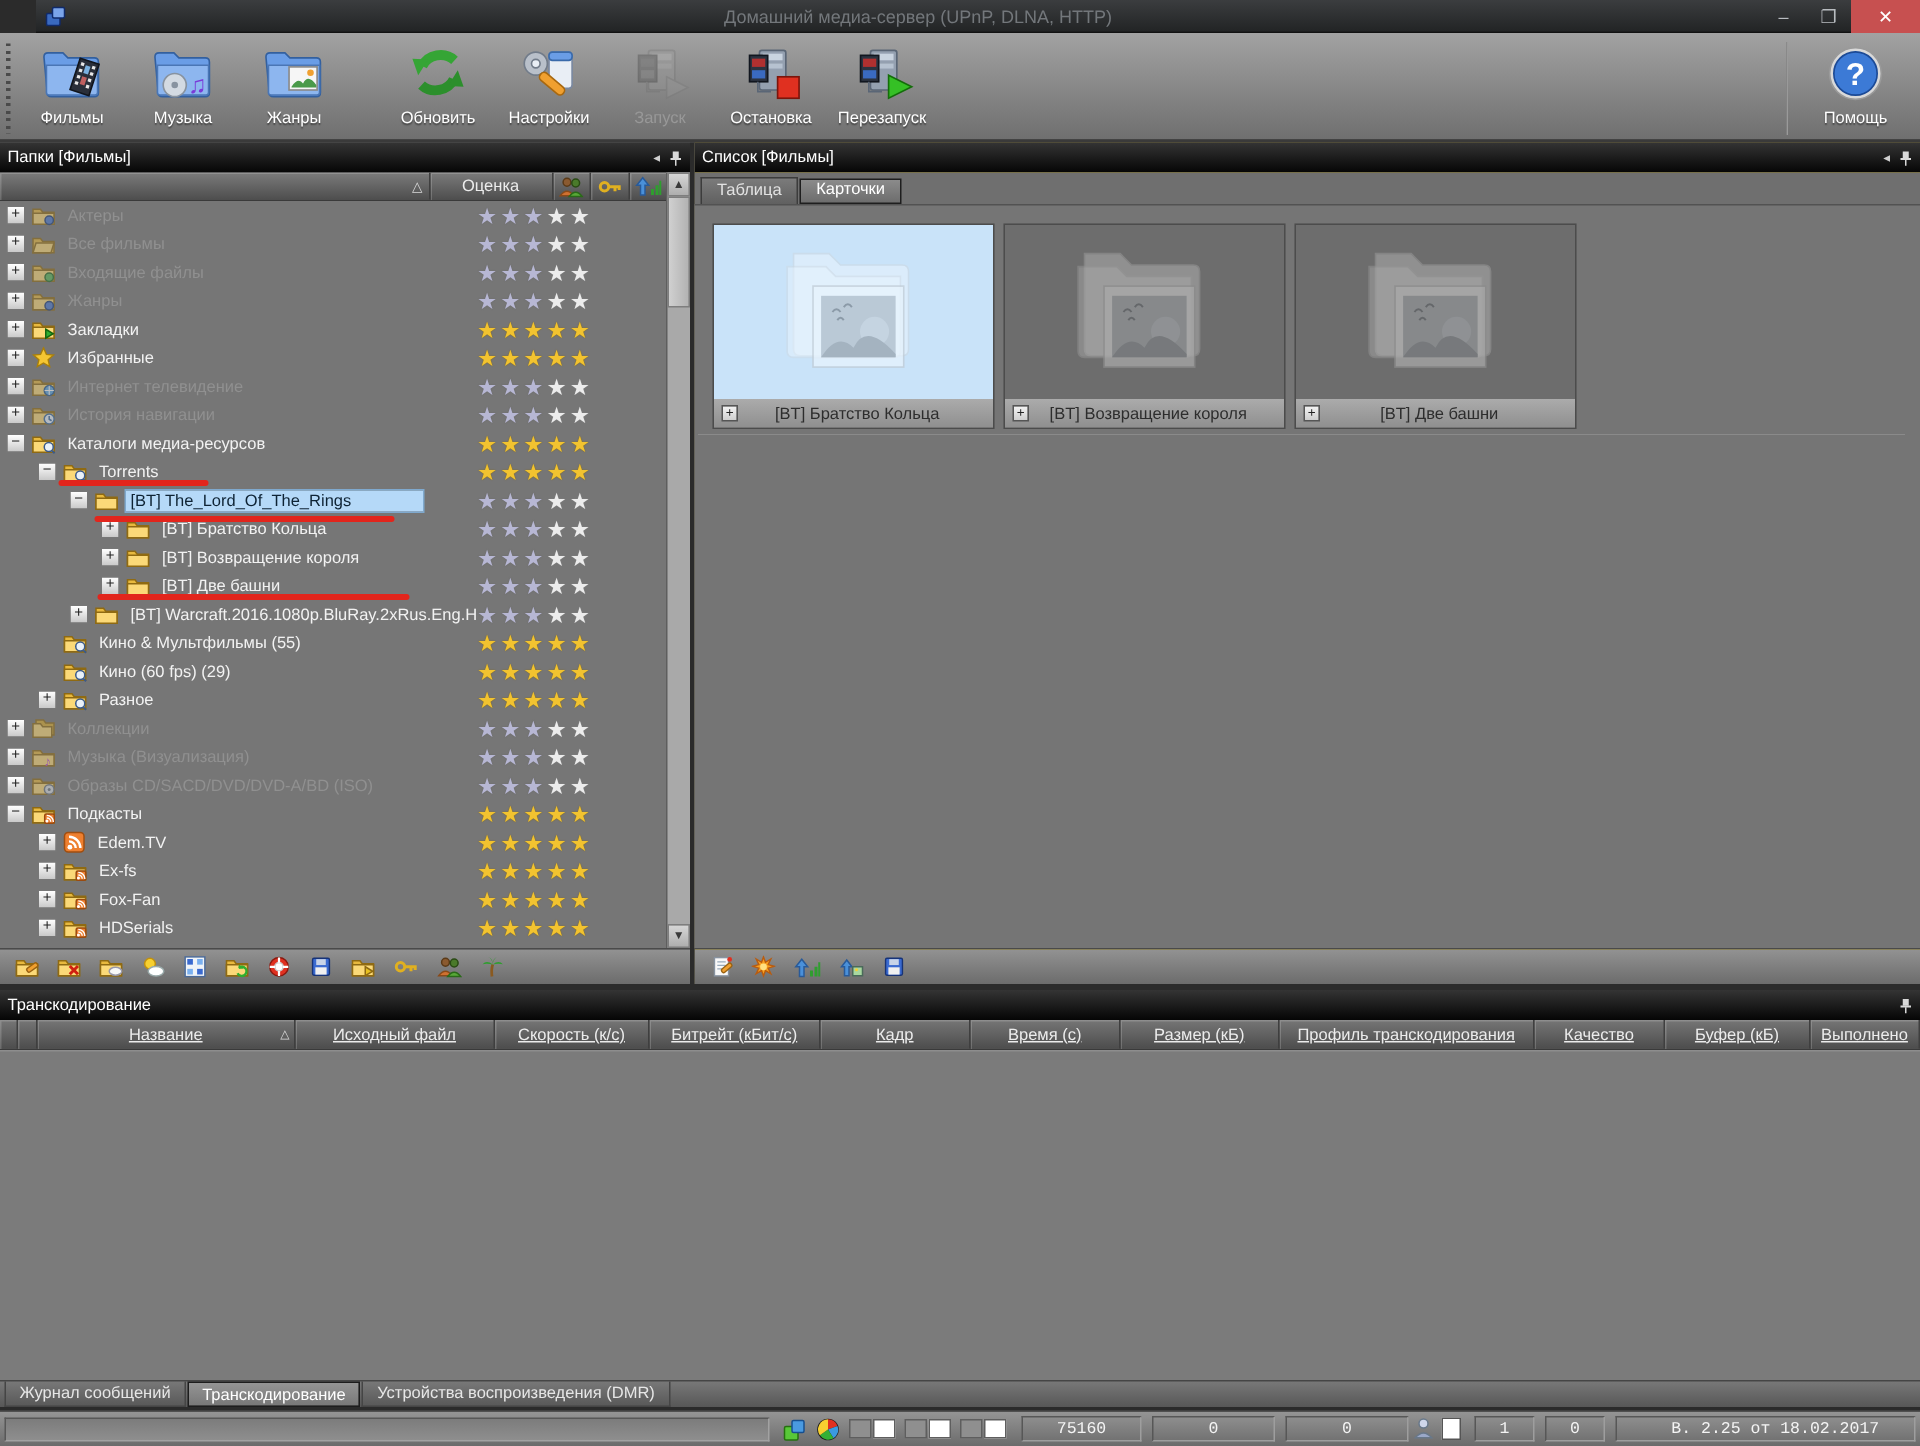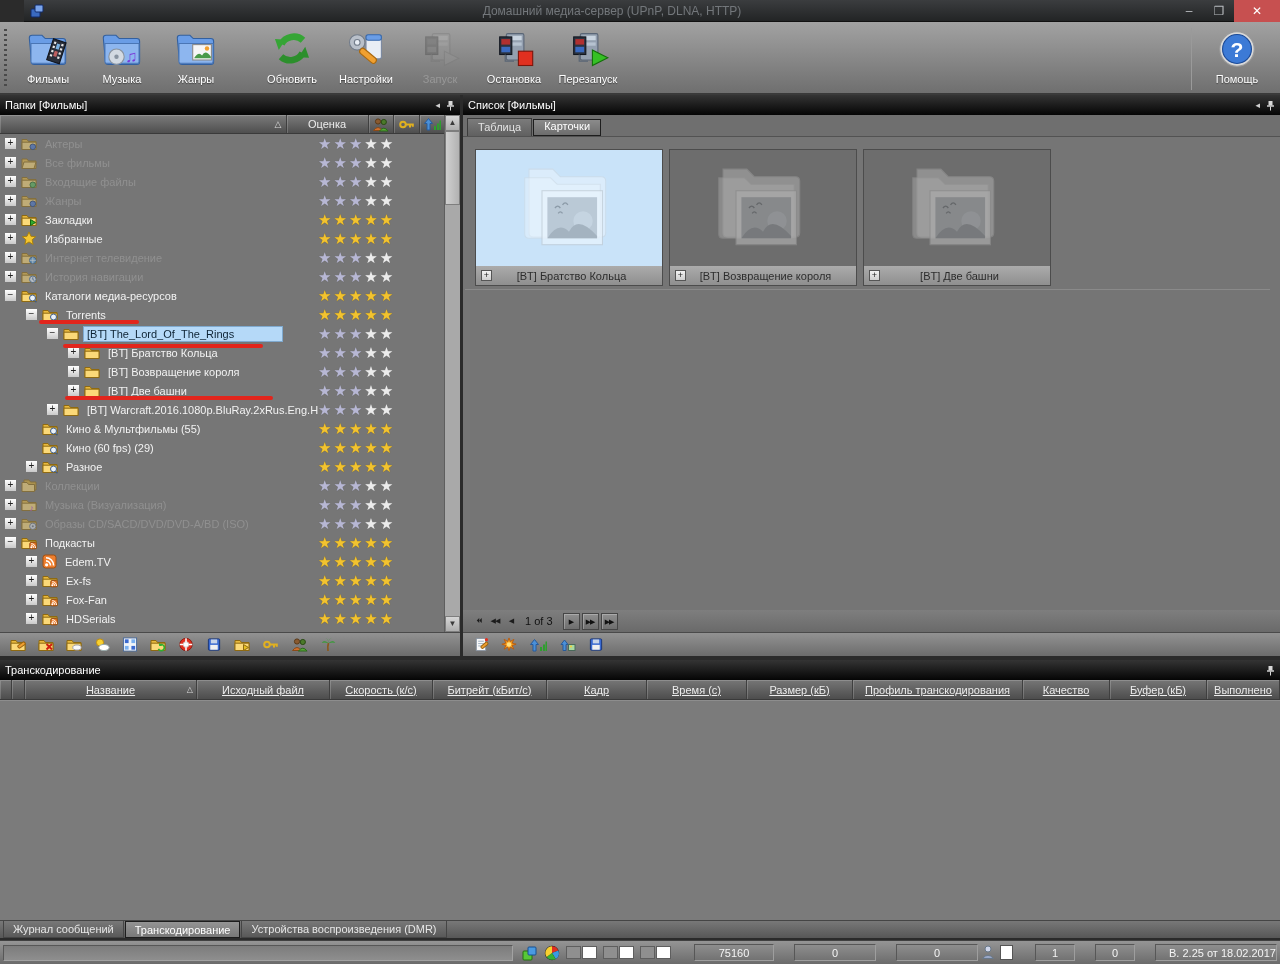--- a/index.html
+++ b/index.html
@@ -100,21 +100,21 @@
   .btab.active { background:linear-gradient(#949494,#787878); border:1px solid #1d1d1d; color:#fff; }
 
   
   .gap2 { height:2px; background:#2b2b2b; }
   .statusbar { height:24px; background:linear-gradient(#959595,#6b6b6b); border-top:1px solid #404040; display:flex; align-items:center; padding:0 3px; }
   .sfield { width:510px; height:16px; border:1px solid #575757; border-bottom-color:#a2a2a2; border-right-color:#a2a2a2; background:linear-gradient(#7c7c7c,#8e8e8e); margin-right:5px; }
   .sico { margin:0 3px; }
   .boxpair { display:flex; gap:1px; margin:0 3px; }
   .bx { width:15px; height:13px; border:1px solid #5e5e5e; background:#8f8f8f; }
   .bx.white { background:#fff; }
-  .scell { height:17px; border:1px solid #575757; border-bottom-color:#9e9e9e; border-right-color:#9e9e9e; display:flex; align-items:center; justify-content:center; color:#f4f4f4; margin-left:20px; }
+  .scell { height:17px; border:1px solid #575757; border-bottom-color:#9e9e9e; border-right-color:#9e9e9e; display:flex; align-items:center; justify-content:center; color:#f4f4f4; margin-left:7px;font-family:Liberation Mono, monospace; }
   .scell.w82 { width:80px; } .scell.w84 { width:82px; } .scell.w40 { width:40px; }
   .scell.ver { flex:1;padding-left:13px; }
   .whitebox { width:13px; height:15px; background:#fff; border:1px solid #555; margin:0 2px; }
 </style>
 </head>
 <body>
 
 <div class="titlebar">
   <span class="appicon"><span><svg width="16" height="16" viewBox="0 0 16 16">
           <rect x="2" y="6" width="9" height="8" rx="1" fill="#3a6ac0" stroke="#102a6a"></rect>
@@ -1178,29 +1178,20 @@
               </svg>
             </div>
             <div class="cfoot">
               <span class="plus">+</span>
               <span class="clabel">[BT] Две башни</span>
             </div>
           </div>
         </div>
       <div class="cardsep"></div>
     </div>
-    <div class="pagerrow">
-      <span class="pgflat">⏴⏴</span>
-      <span class="pgflat">◀◀</span>
-      <span class="pgflat">◀</span>
-      <span class="pgtext">1 of 3</span>
-      <span class="pgbtn">▶</span>
-      <span class="pgbtn">▶▶</span>
-      <span class="pgbtn">▶▶</span>
-    </div>
     <div class="pfooter" id="list-footer">
         <span class="fico">
           <svg width="16" height="15" viewBox="0 0 16 16">
             <rect x="3" y="1.5" width="10" height="13" fill="#f8f8f8" stroke="#8893a0"></rect>
             <path d="M5 4.5 h6 M5 7 h6 M5 9.5 h4" stroke="#9ab"></path>
             <rect x="7.5" y="7.5" width="8.5" height="3" rx="1.2" fill="#f0a030" stroke="#9a6210" transform="rotate(-40 11.5 9)"></rect>
             <circle cx="13.8" cy="2.8" r="1.7" fill="#e03020"></circle>
           </svg>
         </span>
         <span class="fico">

